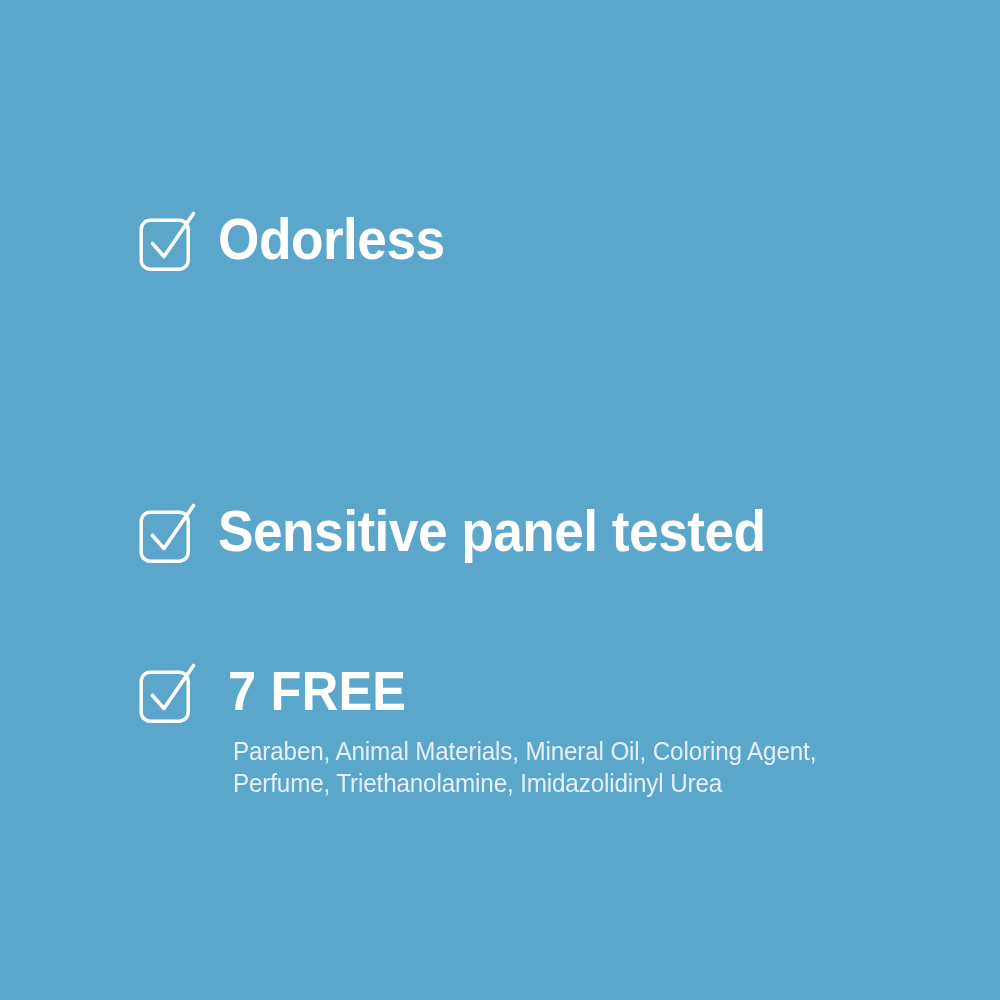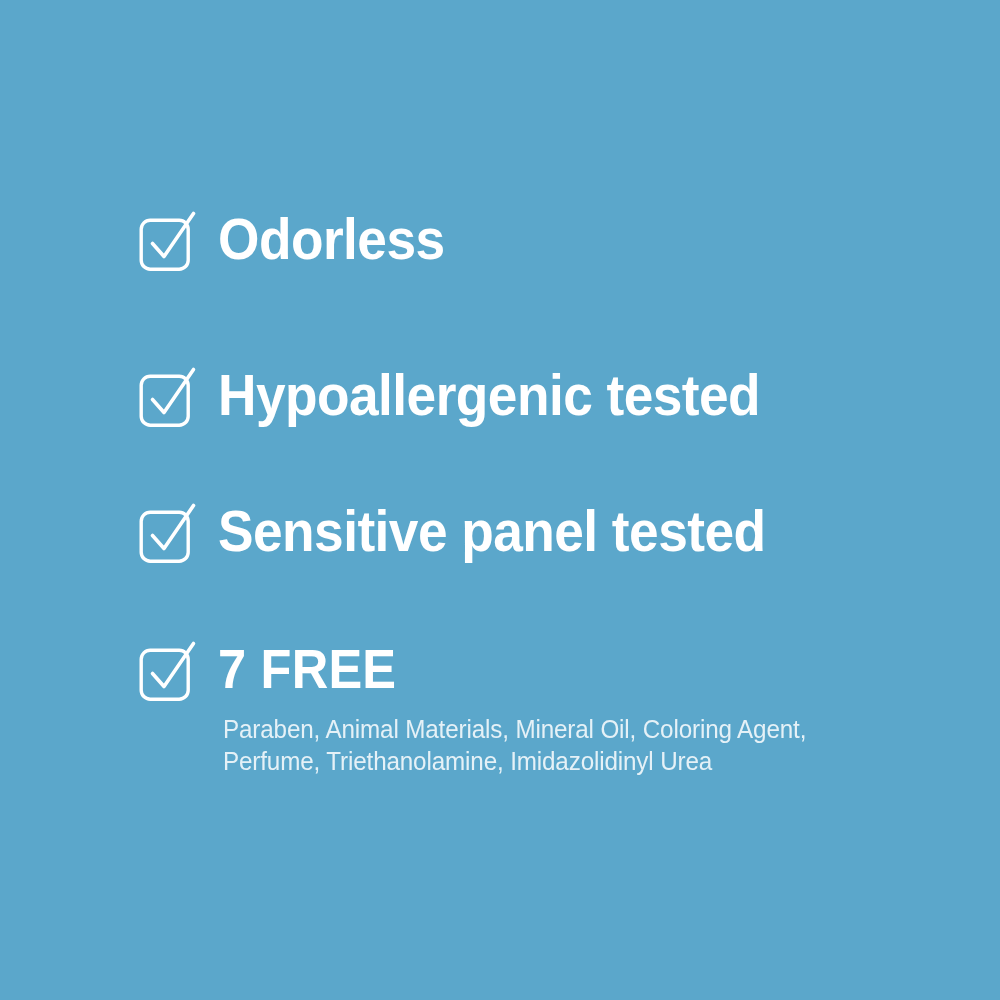--- a/index.html
+++ b/index.html
@@ -38,21 +38,21 @@
   .feature-row {
     position: absolute;
     left: 138px;
     display: flex;
     align-items: flex-start;
   }
 
   .feature-row.r0 { top: 208px; }
   .feature-row.r1 { top: 364px; }
   .feature-row.r2 { top: 500px; justify-content: space-between; }
-  .feature-row.r3 { top: 638px; }
+  .feature-row.r3 { top: 660px; gap: 10px; }
 
   .check-icon {
     flex: 0 0 auto;
     width: 62px;
     height: 62px;
     margin-right: 18px;
     margin-top: 2px;
     display: block;
     overflow: visible;
   }
@@ -116,31 +116,20 @@
         <svg viewBox="0 0 62 62" xmlns="http://www.w3.org/2000/svg">
           <rect x="3.2" y="10.2" width="47" height="49" rx="9" ry="9" fill="none" stroke="#ffffff" stroke-width="3.4"></rect>
           <path d="M14.5 33.5 L26 46.5 L55.5 3.5" fill="none" stroke="#ffffff" stroke-width="3.6" stroke-linecap="round" stroke-linejoin="round"></path>
         </svg>
       </span>
       <span class="feature-text-col">
         <span class="feature-label" style="color: rgb(255, 255, 255);">Odorless</span>
       </span>
     </li>
 
-    <li class="feature-row r1">
-      <span class="check-icon">
-        <svg viewBox="0 0 62 62" xmlns="http://www.w3.org/2000/svg">
-          <rect x="3.2" y="10.2" width="47" height="49" rx="9" ry="9" fill="none" stroke="#ffffff" stroke-width="3.4"></rect>
-          <path d="M14.5 33.5 L26 46.5 L55.5 3.5" fill="none" stroke="#ffffff" stroke-width="3.6" stroke-linecap="round" stroke-linejoin="round"></path>
-        </svg>
-      </span>
-      <span class="feature-text-col">
-        <span class="feature-label" style="color: rgb(255, 255, 255);">Hypoallergenic tested</span>
-      </span>
-    </li>
 
     <li class="feature-row r2">
       <span class="check-icon">
         <svg viewBox="0 0 62 62" xmlns="http://www.w3.org/2000/svg">
           <rect x="3.2" y="10.2" width="47" height="49" rx="9" ry="9" fill="none" stroke="#ffffff" stroke-width="3.4"></rect>
           <path d="M14.5 33.5 L26 46.5 L55.5 3.5" fill="none" stroke="#ffffff" stroke-width="3.6" stroke-linecap="round" stroke-linejoin="round"></path>
         </svg>
       </span>
       <span class="feature-text-col">
         <span class="feature-label" style="color: rgb(255, 255, 255);">Sensitive panel tested</span>

